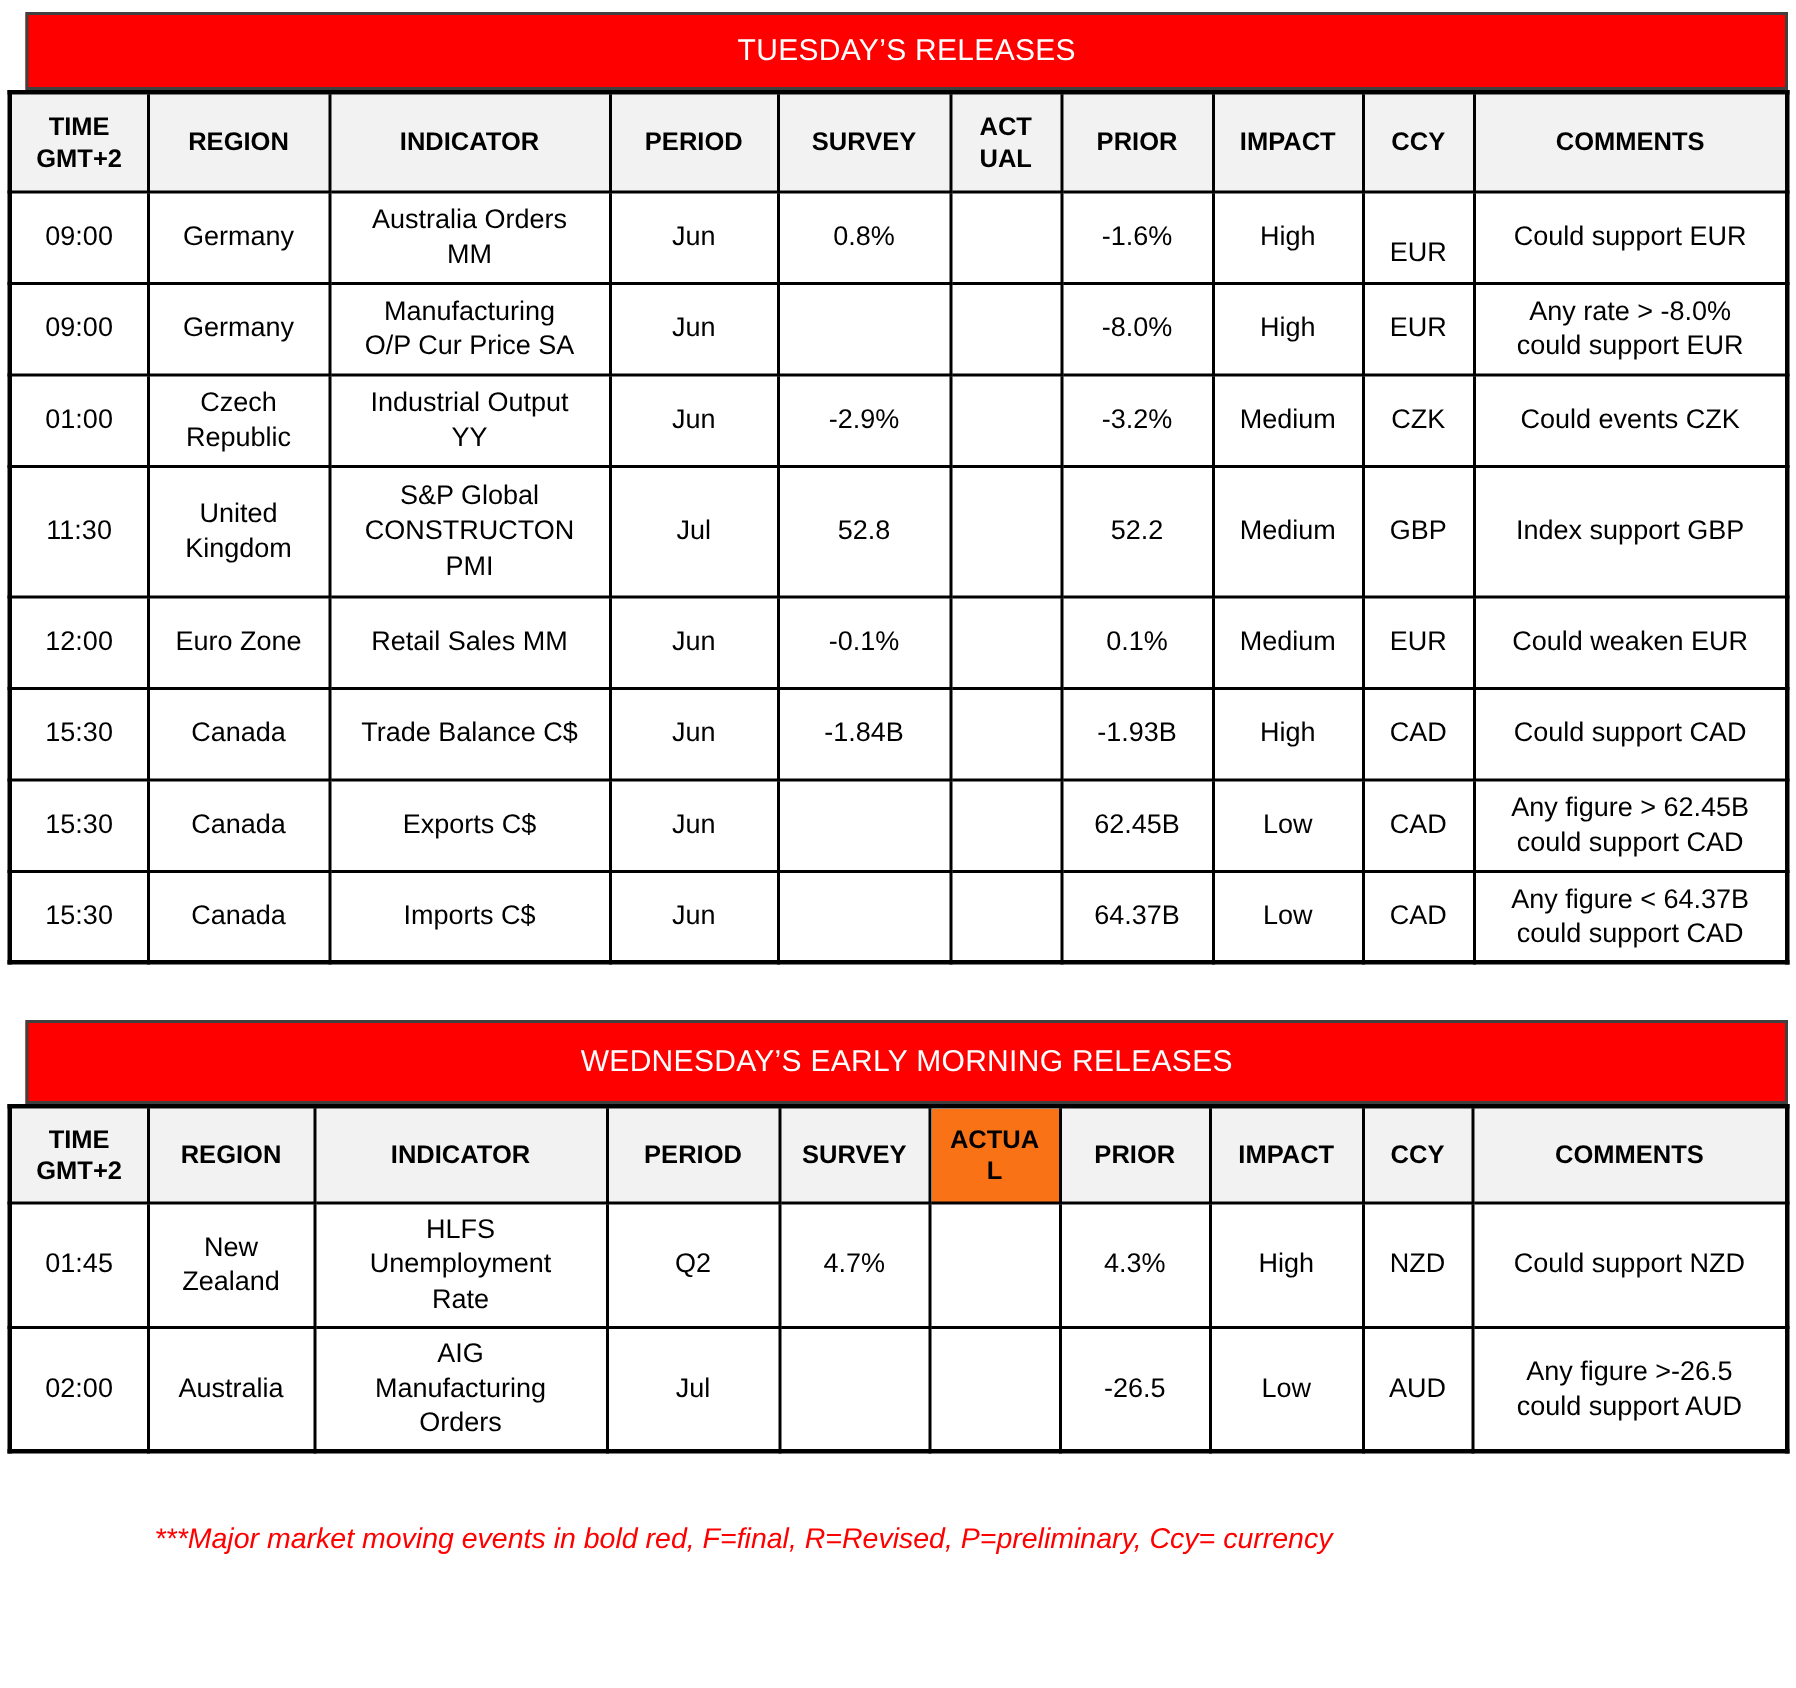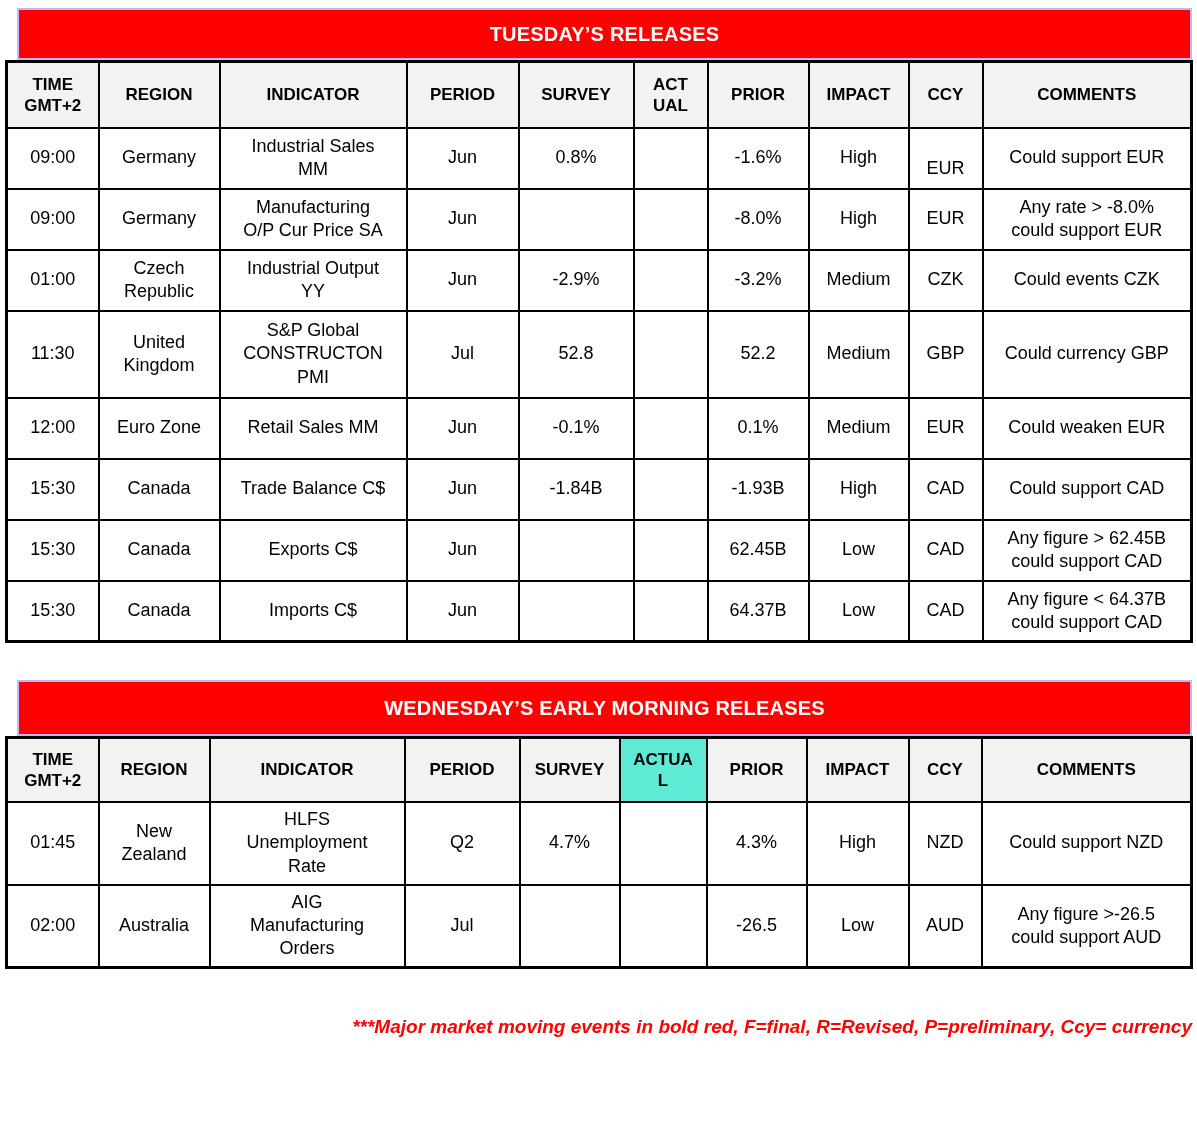--- a/index.html
+++ b/index.html
@@ -9,24 +9,24 @@
     color:#000000;
     -webkit-font-smoothing:antialiased;
   }
   .sheet{padding:8px 5px 0 5px;}
 
   .tbl-block{width:1187px;}
   .tbl-block.second{margin-top:37px;}
 
   .banner{
     box-sizing:border-box;
-    border:2px solid #c4b5fd;
+    border:2px solid #404040;
     height:52px;
     display:flex;align-items:center;justify-content:center;
-    font-weight:bold;
+    font-weight:normal;
     font-size:20px;
     letter-spacing:.2px;
     margin-left:12px;
   }
   .tbl-block.second .banner{height:56px;font-size:20px;}
 
   table{
     border-collapse:collapse;
     table-layout:fixed;
     width:1187px;
@@ -59,23 +59,22 @@
   #wednesday-tbl tbody tr{height:83px;}
 
   
   #tuesday-tbl tbody tr:nth-child(1) td:nth-child(9){
     vertical-align:bottom;padding-bottom:7px;
   }
 
   .footnote{
     margin:47px 0 0 98px;
     font-size:19px;
-    font-weight:bold;
+    font-weight:normal;
     font-style:italic;
-    text-align:right;
   }
 </style>
 </head>
 <body>
 
 <div class="sheet">
 
   <div class="tbl-block">
     <div class="banner" style="background: rgb(255, 0, 0); color: rgb(255, 255, 255);">
       <span>TUESDAY’S RELEASES</span>
@@ -106,21 +105,21 @@
           <th style="background: rgb(242, 242, 242);">PRIOR</th>
           <th style="background: rgb(242, 242, 242);">IMPACT</th>
           <th style="background: rgb(242, 242, 242);">CCY</th>
           <th style="background: rgb(242, 242, 242);">COMMENTS</th>
         </tr>
       </thead>
       <tbody>
         <tr>
           <td>09:00</td>
           <td>Germany</td>
-          <td>Industrial Sales
+          <td>Australia Orders
 MM</td>
           <td>Jun</td>
           <td>0.8%</td>
           <td></td>
           <td>-1.6%</td>
           <td>High</td>
           <td>EUR</td>
           <td>Could support EUR</td>
         </tr>
         <tr>
@@ -157,21 +156,21 @@
 Kingdom</td>
           <td>S&amp;P Global
 CONSTRUCTON
 PMI</td>
           <td>Jul</td>
           <td>52.8</td>
           <td></td>
           <td>52.2</td>
           <td>Medium</td>
           <td>GBP</td>
-          <td>Could currency GBP</td>
+          <td>Index support GBP</td>
         </tr>
         <tr>
           <td>12:00</td>
           <td>Euro Zone</td>
           <td>Retail Sales MM</td>
           <td>Jun</td>
           <td>-0.1%</td>
           <td></td>
           <td>0.1%</td>
           <td>Medium</td>
@@ -238,21 +237,21 @@
         <col style="width:210px">
       </colgroup>
       <thead>
         <tr>
           <th style="background: rgb(242, 242, 242);">TIME
 GMT+2</th>
           <th style="background: rgb(242, 242, 242);">REGION</th>
           <th style="background: rgb(242, 242, 242);">INDICATOR</th>
           <th style="background: rgb(242, 242, 242);">PERIOD</th>
           <th style="background: rgb(242, 242, 242);">SURVEY</th>
-          <th style="background: #5eead4;">ACTUA
+          <th style="background: #f97316;">ACTUA
 L</th>
           <th style="background: rgb(242, 242, 242);">PRIOR</th>
           <th style="background: rgb(242, 242, 242);">IMPACT</th>
           <th style="background: rgb(242, 242, 242);">CCY</th>
           <th style="background: rgb(242, 242, 242);">COMMENTS</th>
         </tr>
       </thead>
       <tbody>
         <tr>
           <td>01:45</td>

